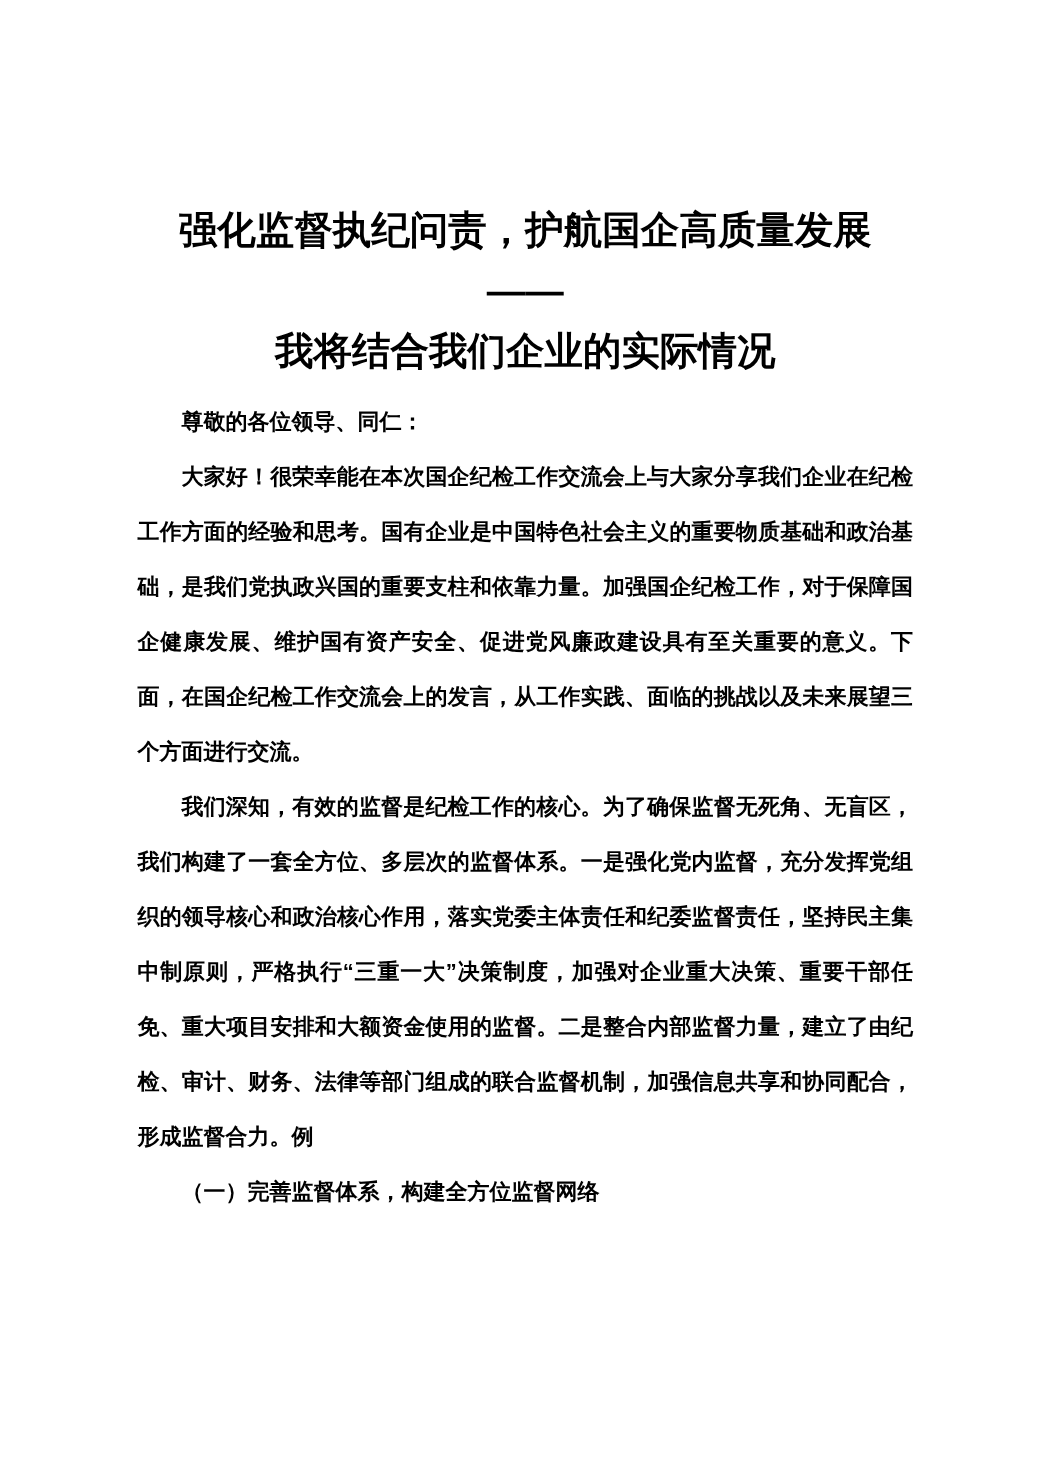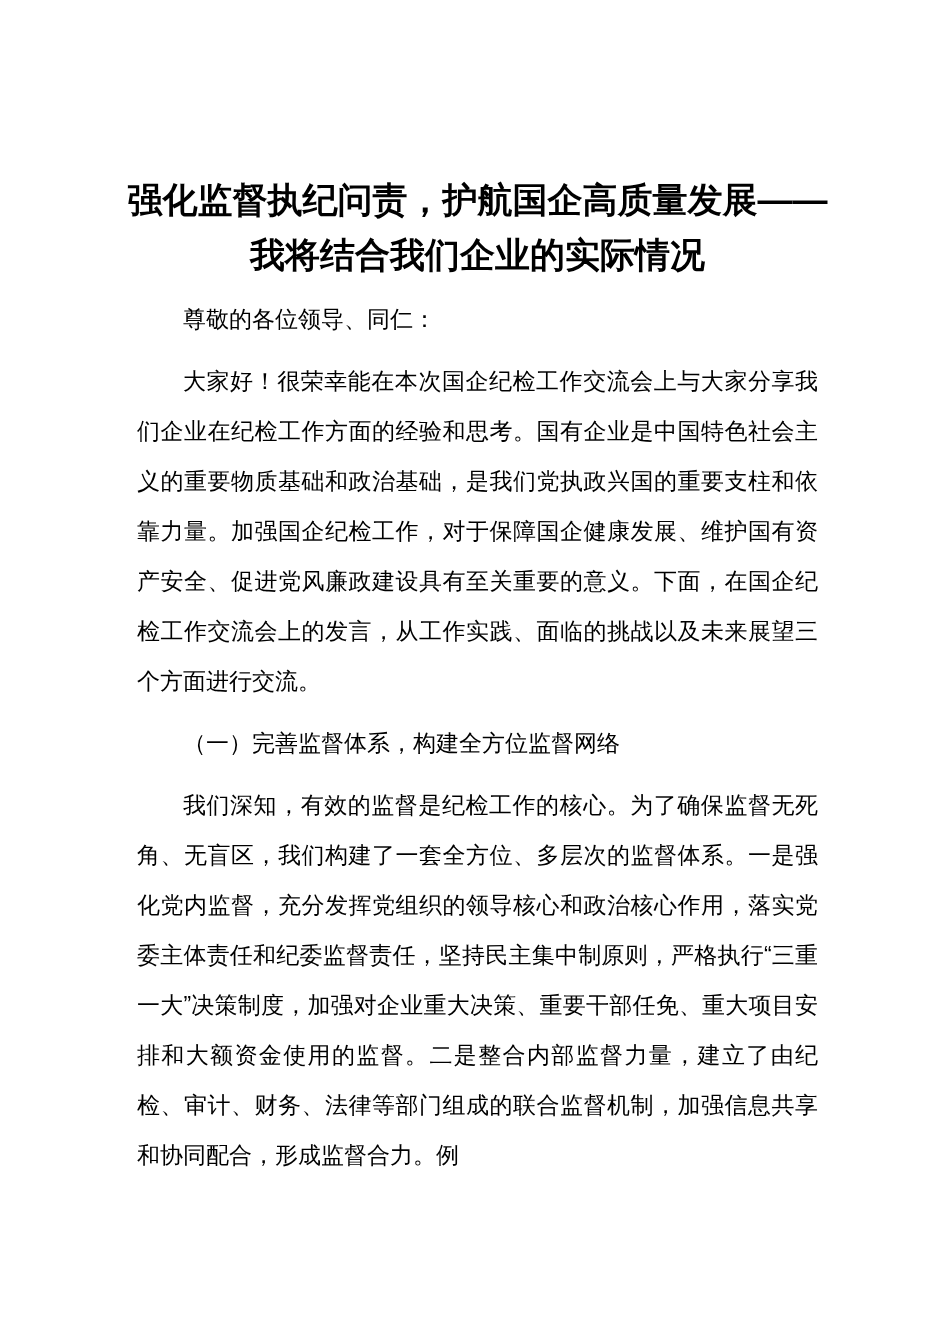--- a/index.html
+++ b/index.html
@@ -20,46 +20,46 @@
     position: absolute;
     left: 125px;
     top: 170px;
     width: 705px;
   }
   .doc-title {
     font-size: 35px;
     line-height: 55px;
     font-weight: bold;
     text-align: center;
-    margin: 2px;
+    margin: 12px;
   }
   .doc-title .title-line {
     display: block;
   }
   .doc-body p {
-    margin: 12px;
-    font-size: 23px;
+    margin: 0;
+    font-size: 20px;
     line-height: 50px;
     text-align: justify;
     text-indent: 2em;
-    font-weight: normal;
+    font-weight: bold;
   }
 </style>
 </head>
 <body>
 
 <div class="page">
   <div class="content">
 
     <h1 class="doc-title">
       <span class="title-line">强化监督执纪问责，护航国企高质量发展——</span>
       <span class="title-line">我将结合我们企业的实际情况</span>
     </h1>
 
     <div class="doc-body">
       <p>尊敬的各位领导、同仁：</p>
       <p>大家好！很荣幸能在本次国企纪检工作交流会上与大家分享我们企业在纪检工作方面的经验和思考。国有企业是中国特色社会主义的重要物质基础和政治基础，是我们党执政兴国的重要支柱和依靠力量。加强国企纪检工作，对于保障国企健康发展、维护国有资产安全、促进党风廉政建设具有至关重要的意义。下面，在国企纪检工作交流会上的发言，从工作实践、面临的挑战以及未来展望三个方面进行交流。</p>
+      <p>我们深知，有效的监督是纪检工作的核心。为了确保监督无死角、无盲区，我们构建了一套全方位、多层次的监督体系。一是强化党内监督，充分发挥党组织的领导核心和政治核心作用，落实党委主体责任和纪委监督责任，坚持民主集中制原则，严格执行“三重一大”决策制度，加强对企业重大决策、重要干部任免、重大项目安排和大额资金使用的监督。二是整合内部监督力量，建立了由纪检、审计、财务、法律等部门组成的联合监督机制，加强信息共享和协同配合，形成监督合力。例</p>
       <p>（一）完善监督体系，构建全方位监督网络</p>
-      <p>我们深知，有效的监督是纪检工作的核心。为了确保监督无死角、无盲区，我们构建了一套全方位、多层次的监督体系。一是强化党内监督，充分发挥党组织的领导核心和政治核心作用，落实党委主体责任和纪委监督责任，坚持民主集中制原则，严格执行“三重一大”决策制度，加强对企业重大决策、重要干部任免、重大项目安排和大额资金使用的监督。二是整合内部监督力量，建立了由纪检、审计、财务、法律等部门组成的联合监督机制，加强信息共享和协同配合，形成监督合力。例</p>
     </div>
 
   </div>
 </div>
 
 </body></html>

